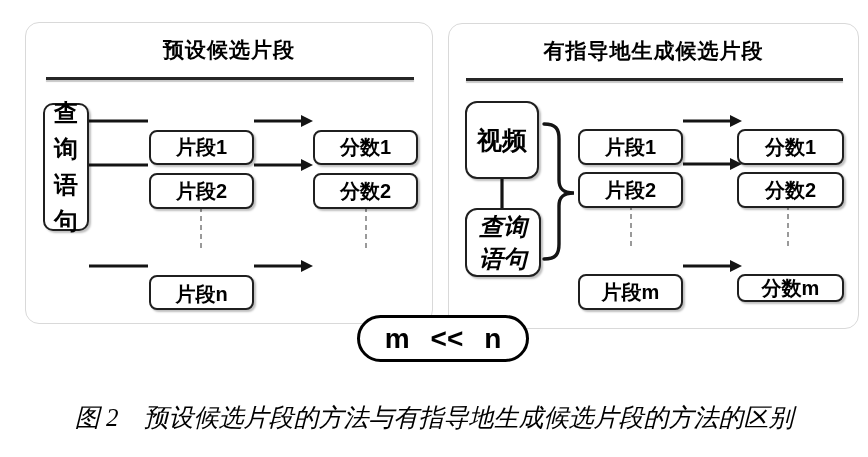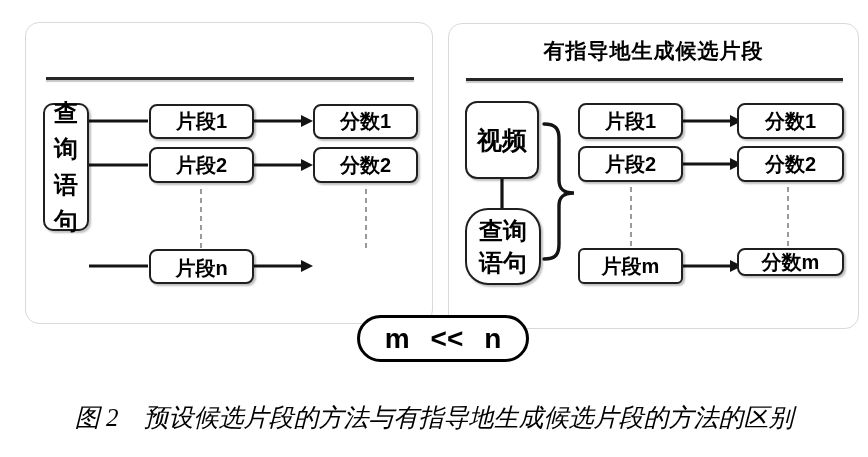--- a/index.html
+++ b/index.html
@@ -18,44 +18,45 @@
 
   .panel-title{position:absolute;top:13px;left:0;width:100%;text-align:center;
     font-size:21px;font-weight:700;color:#000;letter-spacing:1px;}
   .rule{position:absolute;height:3px;background:#262626;box-shadow:0 2px 1px rgba(0,0,0,0.22);}
   .rule-left{left:20px;top:54px;width:368px;}
   .rule-right{left:17px;top:54px;width:377px;}
 
   .box{position:absolute;background:#ffffff;border:2px solid var(--c-box);border-radius:8px;
     box-shadow:2px 2px 2px rgba(0,0,0,0.25);display:flex;align-items:center;justify-content:center;
     font-weight:700;color:#000;box-sizing:border-box;}
-  .cell{font-size:20px;}
+  .cell{font-size:20px;margin-top:26px;}
 
   .query-v{left:17px;top:80px;width:46px;height:128px;border-radius:10px;}
   .query-v span{display:block;width:1em;font-size:24px;line-height:1.5;word-break:break-all;text-align:center;}
 
   .vbox{left:16px;top:77px;width:74px;height:78px;border-radius:12px;font-size:25px;}
-  .qbox{left:16px;top:184px;width:76px;height:77px;border-radius:23px;}
+  .qbox{left:16px;top:184px;width:76px;height:69px;border-radius:12px;font-style:italic;}
   .qbox .two-line{text-align:center;font-size:24px;line-height:1.3;}
 
   .overlay{position:absolute;left:0;top:0;pointer-events:none;}
 
   .pill{position:absolute;left:357px;top:315px;width:172px;height:47px;background:#ffffff;
     border:3.5px solid #000;border-radius:25px;display:flex;align-items:center;justify-content:center;
     gap:21px;font-size:28px;font-weight:700;color:#000;z-index:5;box-sizing:border-box;}
 
   .caption{position:absolute;left:0;top:401px;width:100%;text-align:center;
     font-family:"Liberation Serif","DejaVu Serif",serif;font-size:25px;color:#000;font-style:italic;}
 </style>
 </head>
 <body>
 
 <div class="stage">
 
   <section class="panel panel-left">
+    <div class="panel-title">预设候选片段</div>
     <div class="rule rule-left"></div>
 
     <svg class="overlay" width="406" height="300" viewBox="0 0 406 300">
 
       <path d="M63 98 H122" stroke="var(--c-line)" stroke-width="3.2"></path>
       <path d="M63 142 H122" stroke="var(--c-line)" stroke-width="3.2"></path>
       <path d="M63 243 H122" stroke="var(--c-line)" stroke-width="3.2"></path>
 
       <path d="M228 98 H276" stroke="var(--c-line)" stroke-width="3"></path>
       <polygon points="287,98 275,92 275,104" fill="var(--c-line)"></polygon>
@@ -121,21 +122,21 @@
         <div>语句</div>
       </div>
     </div>
 
     <div class="box cell" style="left:129px;top:79px;width:105px;height:36px;">
         <span>片段1</span>
       </div>
     <div class="box cell" style="left:129px;top:122px;width:105px;height:36px;">
         <span>片段2</span>
       </div>
-    <div class="box cell" style="left:129px;top:224px;width:105px;height:36px;border-radius:6px;">
+    <div class="box cell" style="left:129px;top:224px;width:105px;height:36px;">
         <span>片段m</span>
       </div>
 
     <div class="box cell" style="left:288px;top:79px;width:107px;height:36px;">
         <span>分数1</span>
       </div>
     <div class="box cell" style="left:288px;top:122px;width:107px;height:36px;">
         <span>分数2</span>
       </div>
     <div class="box cell" style="left:288px;top:224px;width:107px;height:28px;">

